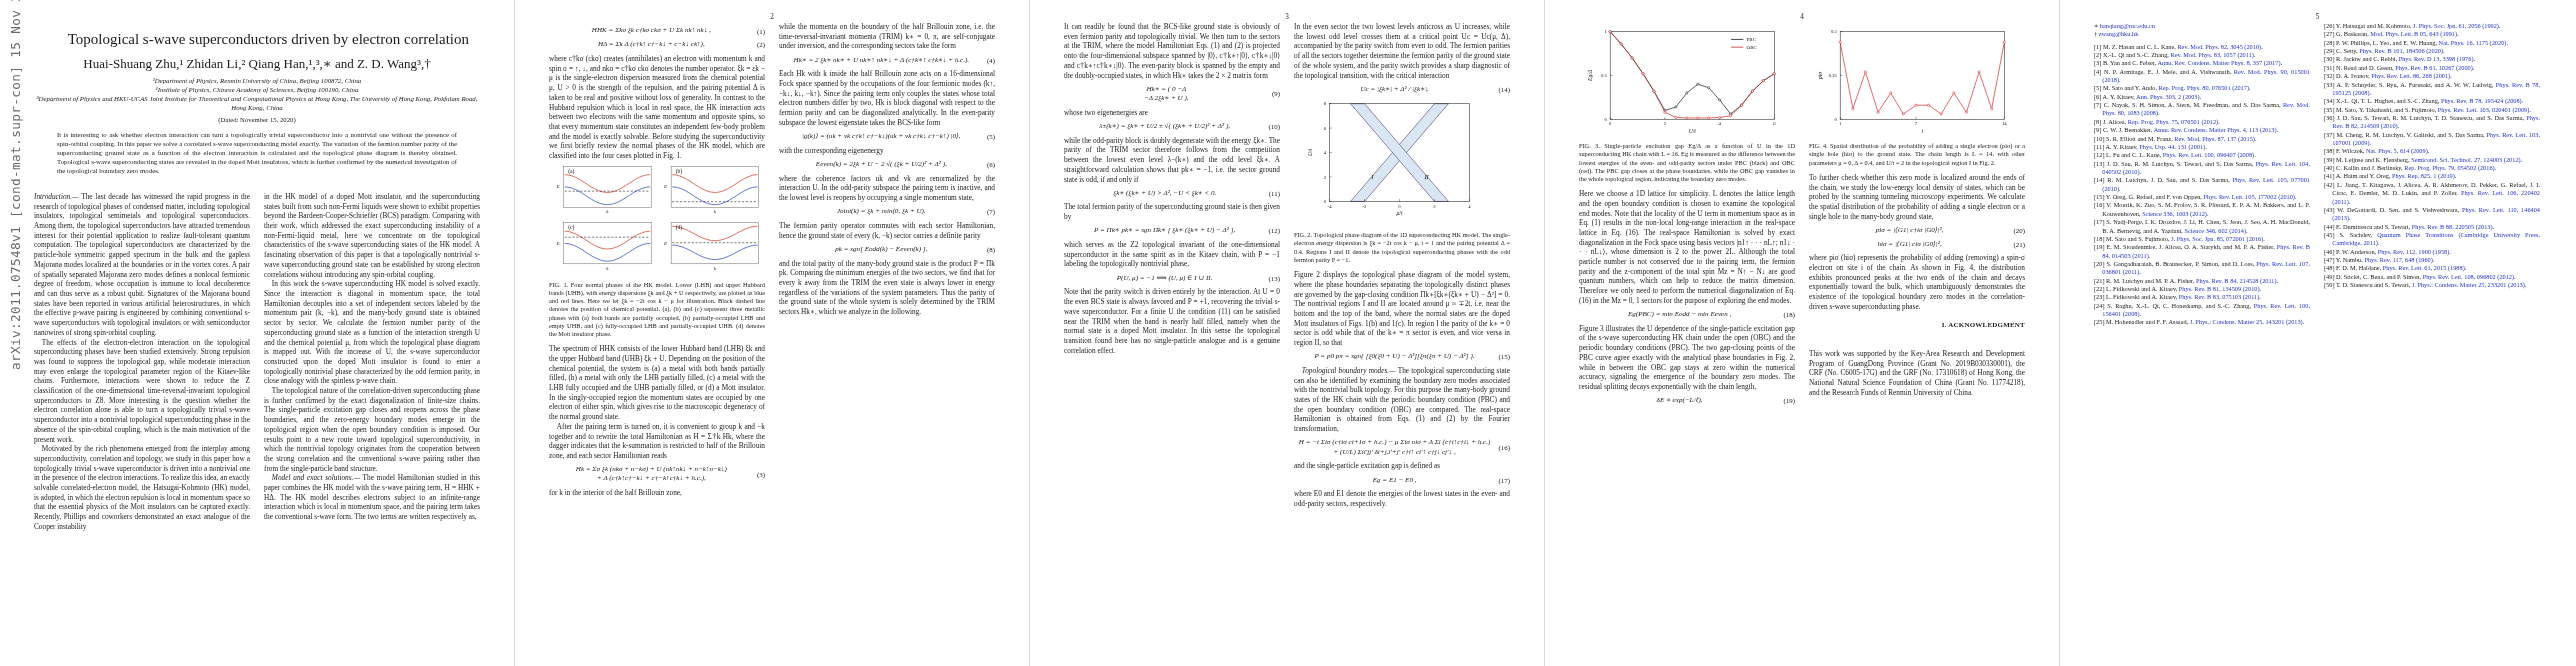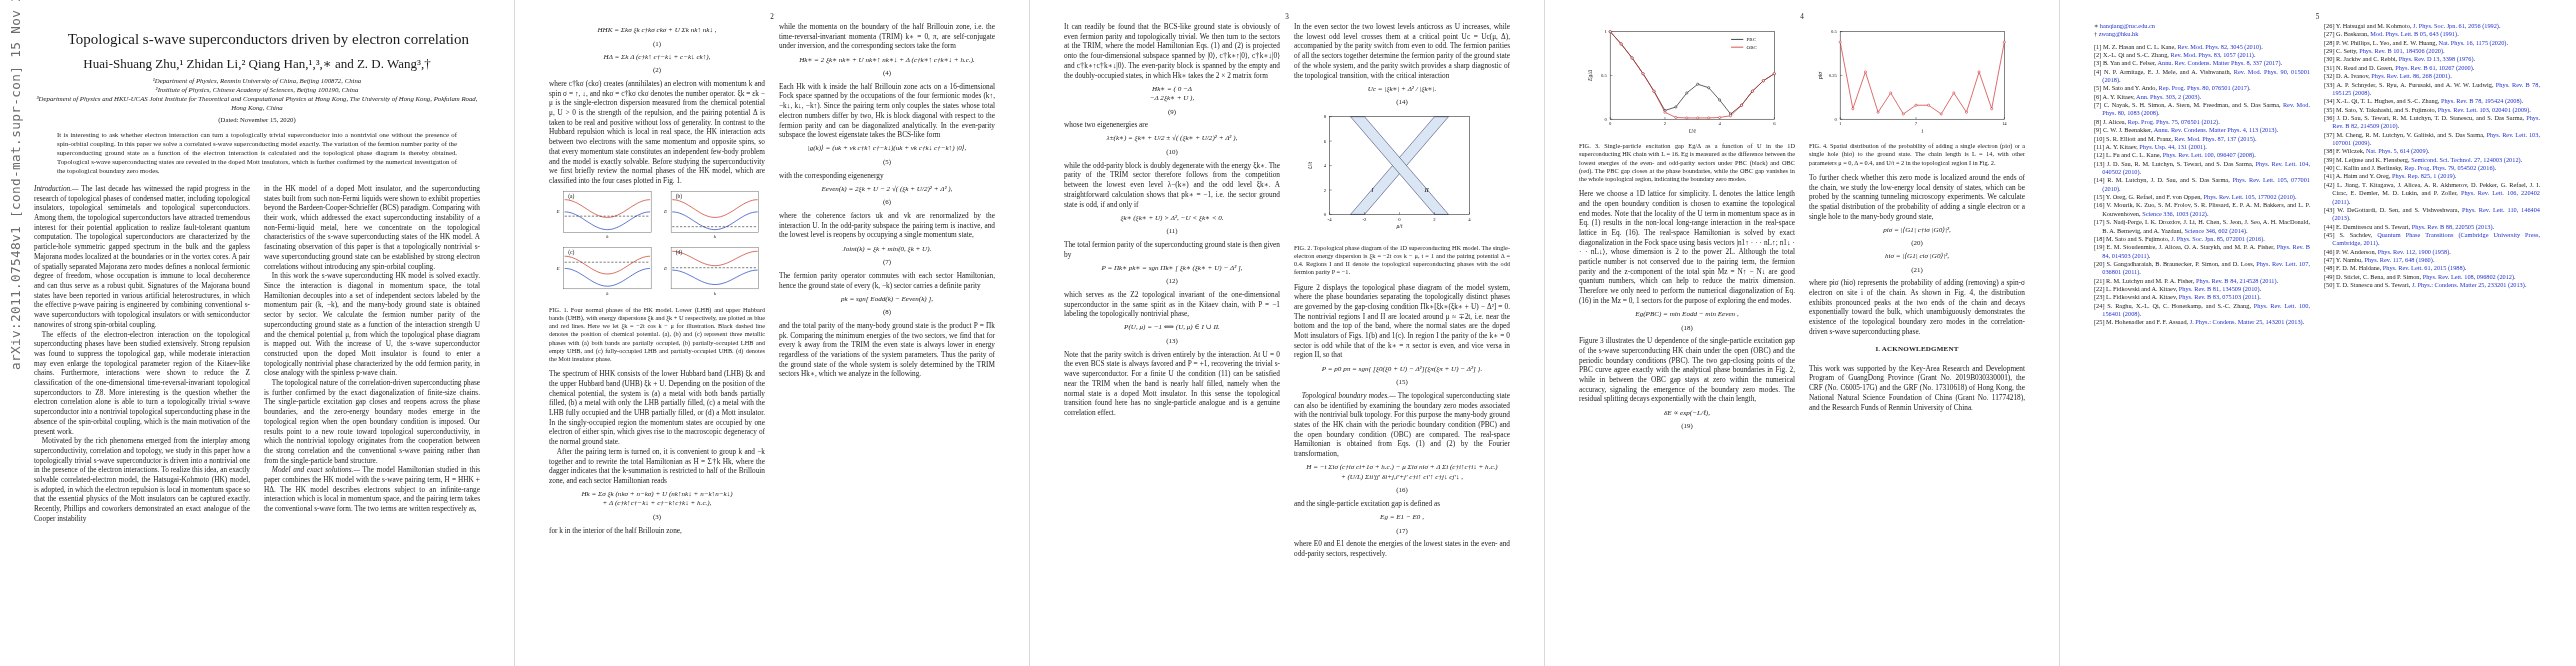--- a/index.html
+++ b/index.html
@@ -11,29 +11,29 @@
   .pagenum{position:absolute;top:13.3px;left:0;right:0;text-align:center;font-size:7.2px;color:#1a1a1a;}
   .watermark{position:absolute;left:7.8px;top:370px;transform:rotate(-90deg);transform-origin:0 0;font-size:12.8px;color:#6b6b6b;letter-spacing:0.3px;white-space:nowrap;font-family:"DejaVu Sans Mono","Liberation Mono",monospace;z-index:5;}
   .p1-header{text-align:center;margin-top:7.8px;}
   .title{font-size:15px;font-weight:normal;margin:0 11px 7.2px;line-height:1.25;text-align:right;}
   .authors{font-size:13px;margin-bottom:3.9px;}
   .affil{font-size:6.8px;font-style:italic;line-height:1.35;color:#1a1a1a;}
   .dated{font-size:6.7px;margin-top:3.3px;}
   .abstract{margin:7.2px 23px 9px;font-size:6.8px;line-height:1.33;text-align:justify;}
   .cols{display:flex;gap:14px;}
   .col{width:216px;height:599px;overflow:hidden;text-align:justify;font-size:7.3px;line-height:1.33;}
-  .page1-cols .col{height:466px;}
+  .page1-cols .col{height:466px;margin-top:8px;}
   p.para{text-indent:7.8px;margin:0;}
   p.noindent{text-indent:0;}
   .lead{font-style:italic;}
-  .eq{display:flex;align-items:center;gap:3.3px;margin:4.4px 0;flex-direction:column;}
+  .eq{display:flex;align-items:center;gap:3.3px;margin:4.4px 0;}
   .eq-m{flex:1;text-align:center;font-style:italic;font-size:7.1px;white-space:pre-line;}
   .eq-n{font-size:6.9px;font-style:normal;}
   .caption{font-size:6.3px;line-height:1.3;margin:2.2px 0 6.1px;text-align:justify;}
-  .sec-heading{text-align:center;font-weight:bold;font-size:7px;margin:9px 0 9px;letter-spacing:0.2px;}
+  .sec-heading{text-align:right;font-weight:bold;font-size:7px;margin:9px 0 19px;letter-spacing:0.2px;}
   figure{margin:0;}
   .fig{margin:3.3px 0 1.1px;}
   .refs{font-size:6.3px;line-height:1.33;text-align:justify;}
   .ref{padding-left:8.3px;text-indent:-8.3px;}
   .ref-link{color:var(--link,#2233cc);}
   .fnotes{margin-bottom:3.9px;}
   .fnotes .ref{padding-left:5.6px;text-indent:-5.6px;}
 </style>
 </head>
 <body>

